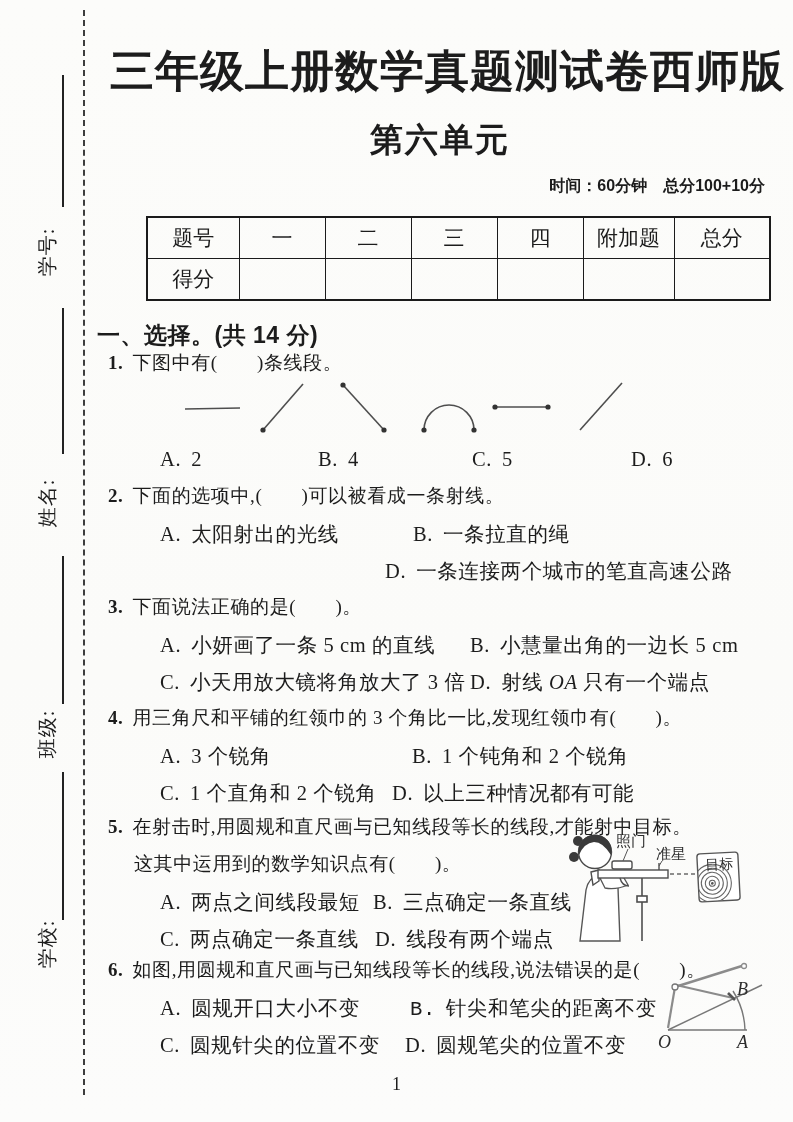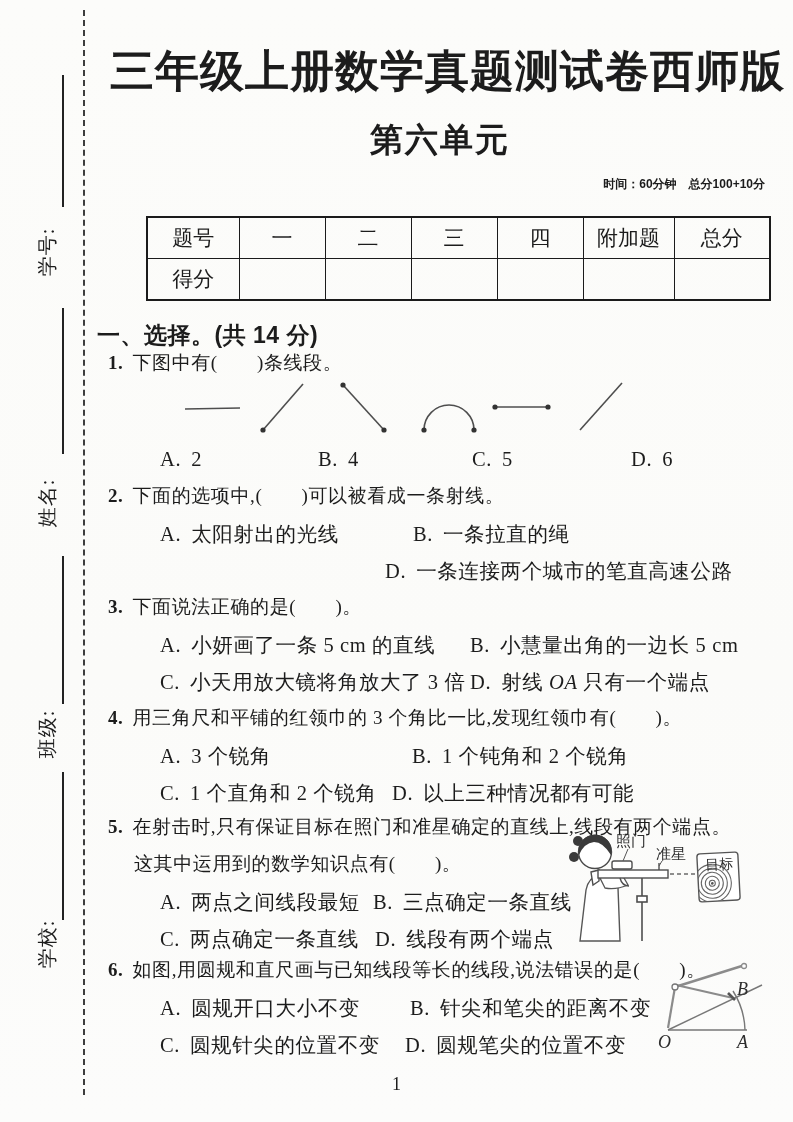--- a/index.html
+++ b/index.html
@@ -12,21 +12,21 @@
   
   .cut-line{position:absolute;left:83px;top:10px;height:1085px;border-left:2px dashed #3d3d3d;}
   .fill-line{position:absolute;left:62px;width:2px;background:#222;}
   .side-label{
     position:absolute;white-space:nowrap;font-size:20px;letter-spacing:1px;
     transform:translate(-50%,-50%) rotate(-90deg);
   }
   
   .title{font-family:"Liberation Sans",sans-serif;font-weight:bold;font-size:44px;letter-spacing:1px;white-space:nowrap;}
   .subtitle{font-family:"Liberation Sans",sans-serif;font-weight:bold;font-size:33px;letter-spacing:2px;white-space:nowrap;}
-  .meta{font-family:"Liberation Sans",sans-serif;font-weight:600;font-size:12px;white-space:nowrap;}
+  .meta{font-family:"Liberation Sans",sans-serif;font-weight:600;font-size:16px;white-space:nowrap;}
   
   table.score{border-collapse:collapse;table-layout:fixed;margin-left:16px;}
   table.score td{border:1.5px solid #1b1b1b;text-align:center;vertical-align:middle;font-size:21px;height:40px;padding:0;}
   table.score{border:2px solid #1b1b1b;}
   
   .section-heading{font-family:"Liberation Sans",sans-serif;font-weight:bold;font-size:23px;letter-spacing:0.5px;white-space:nowrap;margin-left:25px;}
   .stem{font-size:19px;letter-spacing:0.6px;white-space:nowrap;}
   .qnum{font-weight:bold;margin-right:9px;}
   .opt{font-size:20.5px;letter-spacing:0.6px;white-space:nowrap;}
   .opt-label{margin-right:10px;}
@@ -137,21 +137,21 @@
 
   <div class="abs stem" style="left:108px;top:705px;">
     <span class="qnum">4.</span><span>用三角尺和平铺的红领巾的 3 个角比一比,发现红领巾有(　　)。</span>
   </div>
   <div class="opt abs" style="left:160px;top:742px;"><span class="opt-label">A.</span><span>3 个锐角</span></div>
   <div class="opt abs" style="left:412px;top:742px;"><span class="opt-label">B.</span><span>1 个钝角和 2 个锐角</span></div>
   <div class="opt abs" style="left:160px;top:779px;"><span class="opt-label">C.</span><span>1 个直角和 2 个锐角</span></div>
   <div class="opt abs" style="left:392px;top:779px;"><span class="opt-label">D.</span><span>以上三种情况都有可能</span></div>
 
   <div class="abs stem" style="left:108px;top:814px;">
-    <span class="qnum">5.</span><span>在射击时,只有保证目标在照门和准星确定的直线上,线段有两个端点。</span>
+    <span class="qnum">5.</span><span>在射击时,用圆规和直尺画与已知线段等长的线段,才能射中目标。</span>
   </div>
   <div class="abs stem" style="left:134px;top:851px;">
     <span>这其中运用到的数学知识点有(　　)。</span>
   </div>
   <div class="opt abs" style="left:160px;top:888px;"><span class="opt-label">A.</span><span>两点之间线段最短</span></div>
   <div class="opt abs" style="left:373px;top:888px;"><span class="opt-label">B.</span><span>三点确定一条直线</span></div>
   <div class="opt abs" style="left:160px;top:925px;"><span class="opt-label">C.</span><span>两点确定一条直线</span></div>
   <div class="opt abs" style="left:375px;top:925px;"><span class="opt-label">D.</span><span>线段有两个端点</span></div>
 
   <svg class="abs" style="left:558px;top:828px;" width="232" height="118" viewBox="0 0 232 118">
@@ -199,21 +199,21 @@
     <text x="58" y="18" font-size="15" fill="#2d2d2d">照门</text>
     <line x1="70" y1="21" x2="65" y2="33" stroke="#555" stroke-width="1"></line>
     <text x="98" y="31" font-size="15" fill="#2d2d2d">准星</text>
     <line x1="104" y1="33" x2="101" y2="38" stroke="#555" stroke-width="1"></line>
   </svg>
 
   <div class="abs stem" style="left:108px;top:957px;">
     <span class="qnum">6.</span><span>如图,用圆规和直尺画与已知线段等长的线段,说法错误的是(　　)。</span>
   </div>
   <div class="opt abs" style="left:160px;top:994px;"><span class="opt-label">A.</span><span>圆规开口大小不变</span></div>
-  <div class="opt abs" style="left:410px;top:994px;"><span class="opt-label">B.</span><span>针尖和笔尖的距离不变</span></div>
+  <div class="opt abs" style="left:410px;top:994px;font-family:Liberation Mono, monospace;"><span class="opt-label">B.</span><span>针尖和笔尖的距离不变</span></div>
   <div class="opt abs" style="left:160px;top:1031px;"><span class="opt-label">C.</span><span>圆规针尖的位置不变</span></div>
   <div class="opt abs" style="left:405px;top:1031px;"><span class="opt-label">D.</span><span>圆规笔尖的位置不变</span></div>
 
   <svg class="abs" style="left:648px;top:962px;" width="140" height="102" viewBox="0 0 140 102">
     <g stroke="#777" stroke-width="1.4" fill="none">
       <line x1="20" y1="68" x2="99" y2="68"></line>
       <line x1="20" y1="68" x2="114" y2="23"></line>
       <path d="M 97,68 A 77 77 0 0 0 85,29"></path>
     </g>
     <g stroke="#8b8b8b" fill="none">

